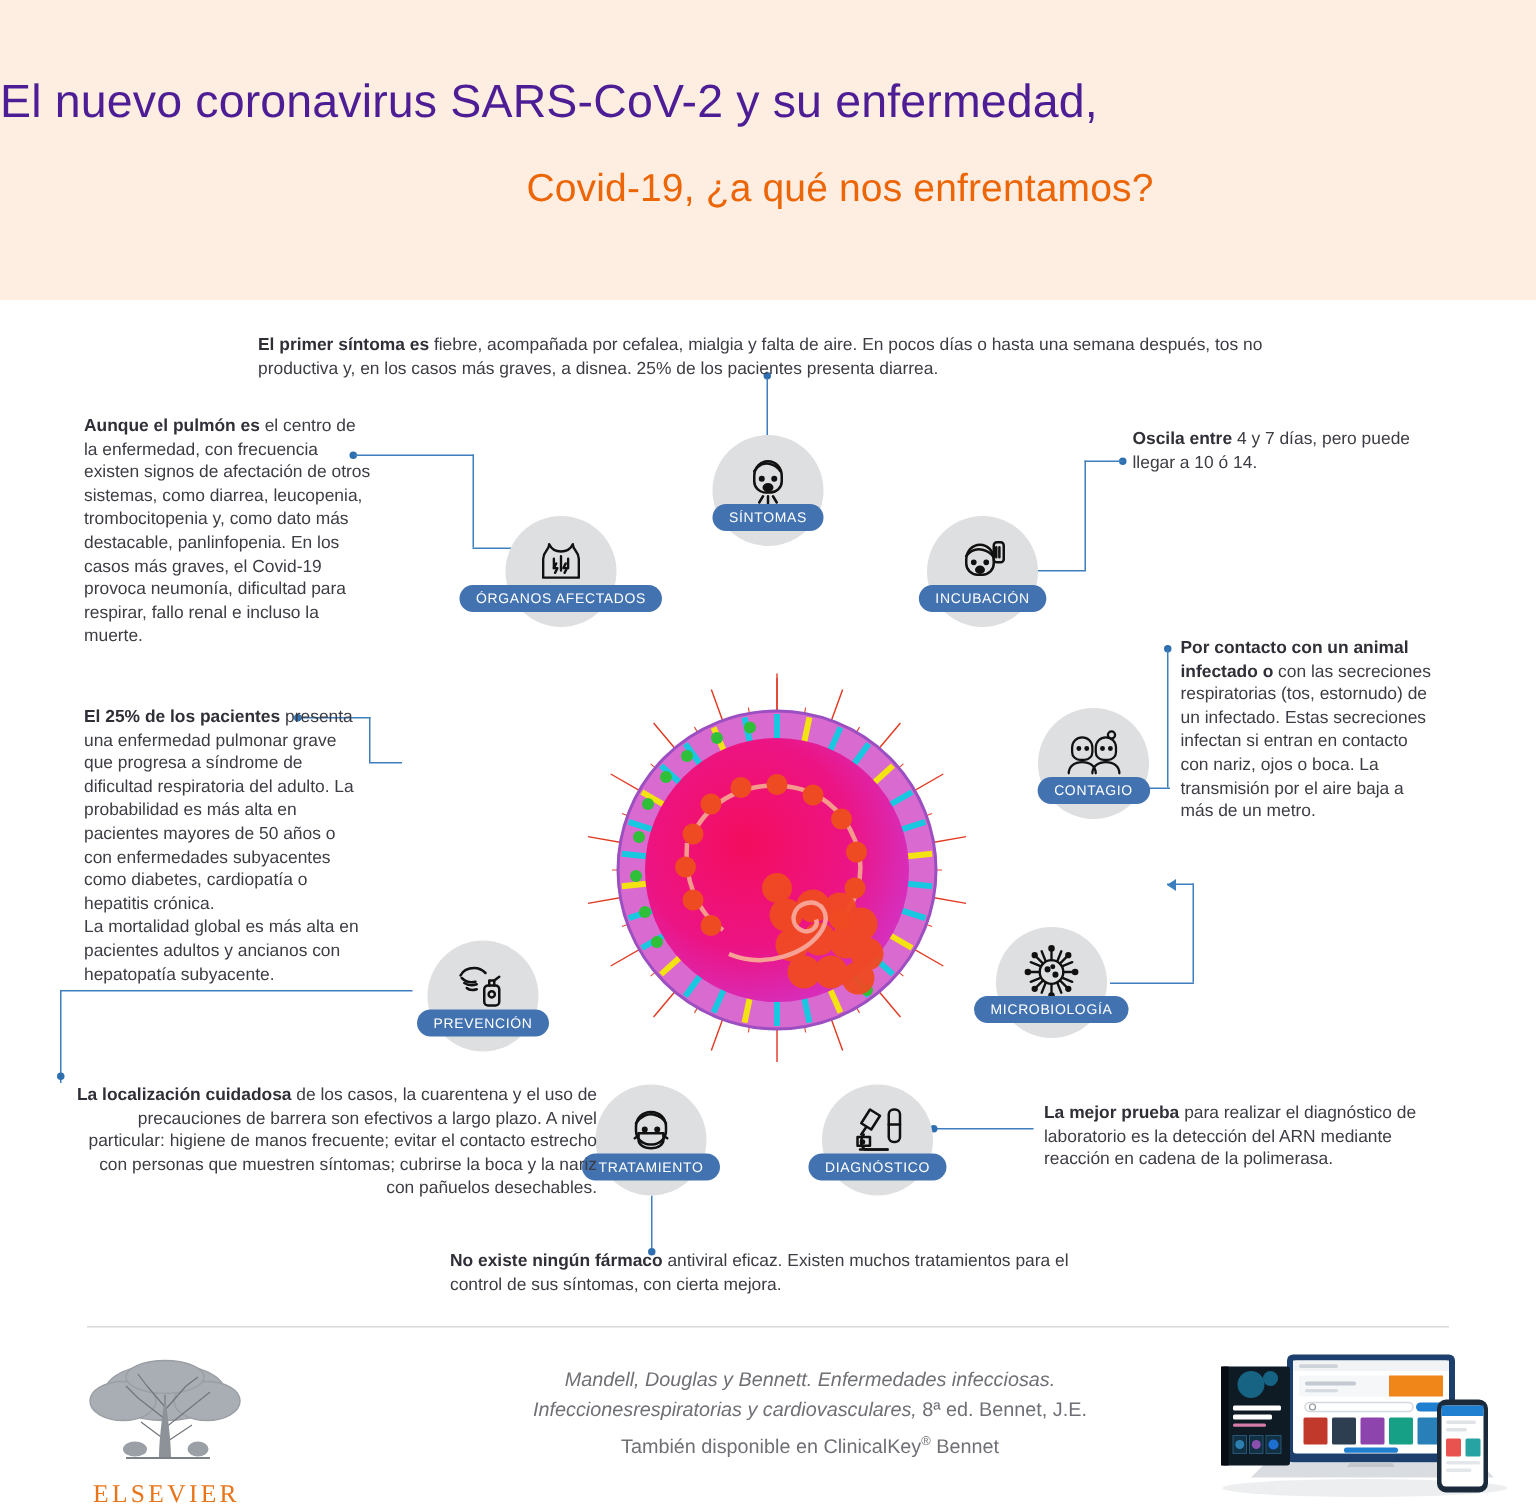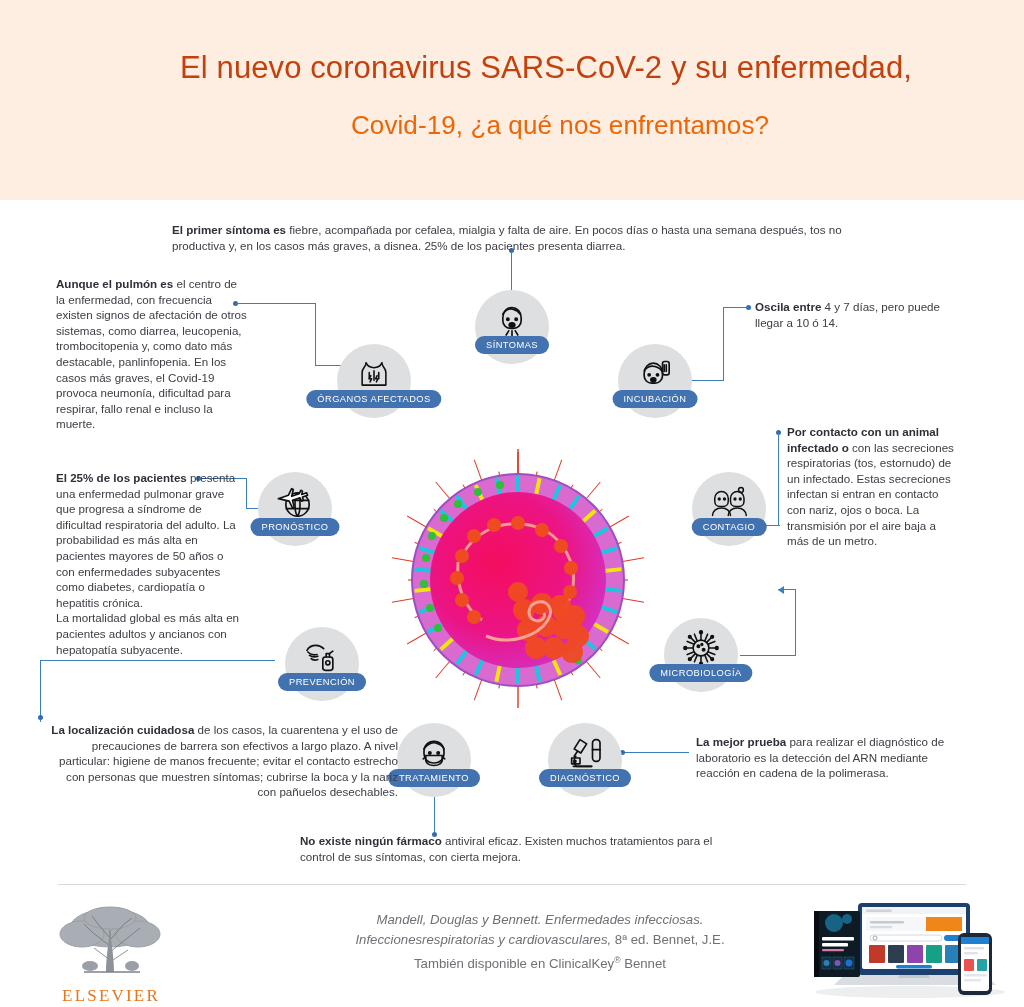--- a/index.html
+++ b/index.html
@@ -12,22 +12,22 @@
     color:#3f3f46;
   }
   #stage{position:relative;width:1024px;height:1007px;overflow:hidden;}
 
   
   .header{
     position:absolute;left:0;top:0;width:1024px;height:200px;
     background:#fdeee1;
   }
   .header .t1{
-    position:absolute;left:0;top:50px;width:912px;text-align:right;
-    font-size:31px;color:#c2410c;letter-spacing:.1px;
+    position:absolute;left:0;top:50px;width:912px;text-align:left;
+    font-size:31px;color:#4c1d95;letter-spacing:.1px;
     font-family:"Liberation Sans", sans-serif;font-weight:400;
   }
   .header .t2{
     position:absolute;left:0;top:110px;width:1024px;text-align:center;
     font-size:26px;color:#ec6608;letter-spacing:.1px;font-weight:400;padding-left:48px;
   }
 
   
   .txt{
     position:absolute;
@@ -462,32 +462,20 @@
         <circle cx="17" cy="25" r="1.3" fill="#111"></circle>
         <circle cx="27" cy="25" r="1.3" fill="#111"></circle>
         <ellipse cx="22" cy="31" rx="3" ry="2.4" fill="#111"></ellipse>
         <rect x="33" y="9" width="8" height="16" rx="2.5"></rect>
         <path d="M35 13v8M37.5 13v8"></path>
       </svg>
     </div>
     <div class="badge">INCUBACIÓN</div>
   </div>
 
-  <div class="node" style="left:258px;top:472px;">
-    <div class="circle"></div>
-    <div class="ico">
-      <svg width="40" height="40" viewBox="0 0 48 48" fill="none" stroke="#111" stroke-width="2" stroke-linecap="round" stroke-linejoin="round">
-        <circle cx="27" cy="27" r="14"></circle>
-        <path d="M27 13c-4 5-4 23 0 28M27 13c4 5 4 23 0 28"></path>
-        <path d="M13.5 22h27M13.5 32h27"></path>
-        <path d="M4 20l12-4 4-8 2 1-2 8 9-3 2-4 2 1-1 4 6-2 1 3-6 2 1 4-2 1-2-4-9 3 2 8-2 1-4-8z" fill="#fff"></path>
-      </svg>
-    </div>
-    <div class="badge">PRONÓSTICO</div>
-  </div>
 
   <div class="node" style="left:692px;top:472px;">
     <div class="circle"></div>
     <div class="ico">
       <svg width="42" height="40" viewBox="0 0 56 48" fill="none" stroke="#111" stroke-width="2" stroke-linecap="round" stroke-linejoin="round">
         <path d="M9 19c0-5 4-9 9-9s9 4 9 9v4c0 4-3 7-7 7h-4c-4 0-7-3-7-7z"></path>
         <circle cx="15" cy="20" r="1.2" fill="#111"></circle>
         <circle cx="22" cy="20" r="1.2" fill="#111"></circle>
         <path d="M6 42c0-6 5-10 12-10s12 4 12 10"></path>
         <path d="M30 19c0-5 4-9 9-9s9 4 9 9v4c0 4-3 7-7 7h-4c-4 0-7-3-7-7z"></path>
@@ -579,21 +567,21 @@
   </div>
 
   <div class="txt center" style="left:172px;top:222px;width:686px;">
     <b>El primer síntoma es</b><span> fiebre, acompañada por cefalea, mialgia y falta de aire. En pocos días o hasta una semana después, tos no productiva y, en los casos más graves, a disnea. 25% de los pacientes presenta diarrea.</span>
   </div>
 
   <div class="txt" style="left:56px;top:276px;width:192px;">
     <b>Aunque el pulmón es</b><span> el centro de la enfermedad, con frecuencia existen signos de afectación de otros sistemas, como diarrea, leucopenia, trombocitopenia y, como dato más destacable, panlinfopenia. En los casos más graves, el Covid-19 provoca neumonía, dificultad para respirar, fallo renal e incluso la muerte.</span>
   </div>
 
-  <div class="txt" style="left:755px;top:299px;width:200px;">
+  <div class="txt" style="left:755px;top:285px;width:200px;">
     <b>Oscila entre</b><span> 4 y 7 días, pero puede llegar a 10 ó 14.</span>
   </div>
 
   <div class="txt" style="left:787px;top:424px;width:172px;">
     <b>Por contacto con un animal infectado o</b><span> con las secreciones respiratorias (tos, estornudo) de un infectado. Estas secreciones infectan si entran en contacto con nariz, ojos o boca. La transmisión por el aire baja a más de un metro.</span>
   </div>
 
   <div class="txt" style="left:56px;top:470px;width:188px;">
     <b>El 25% de los pacientes</b><span> presenta una enfermedad pulmonar grave que progresa a síndrome de dificultad respiratoria del adulto. La probabilidad es más alta en pacientes mayores de 50 años o con enfermedades subyacentes como diabetes, cardiopatía o hepatitis crónica.</span>
     <div>La mortalidad global es más alta en pacientes adultos y ancianos con hepatopatía subyacente.</div>

